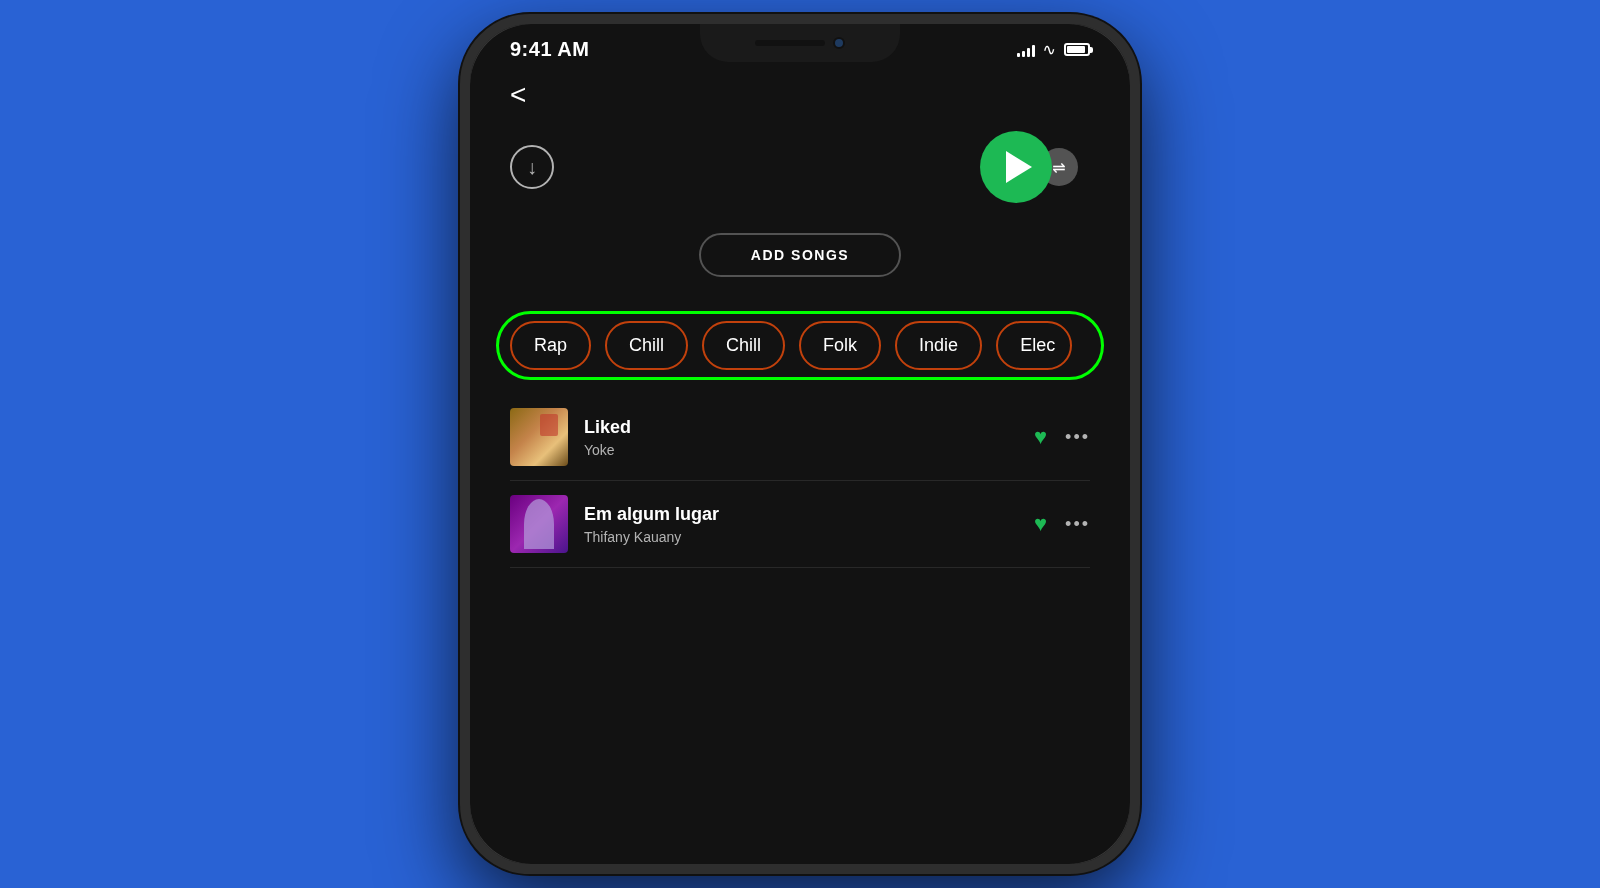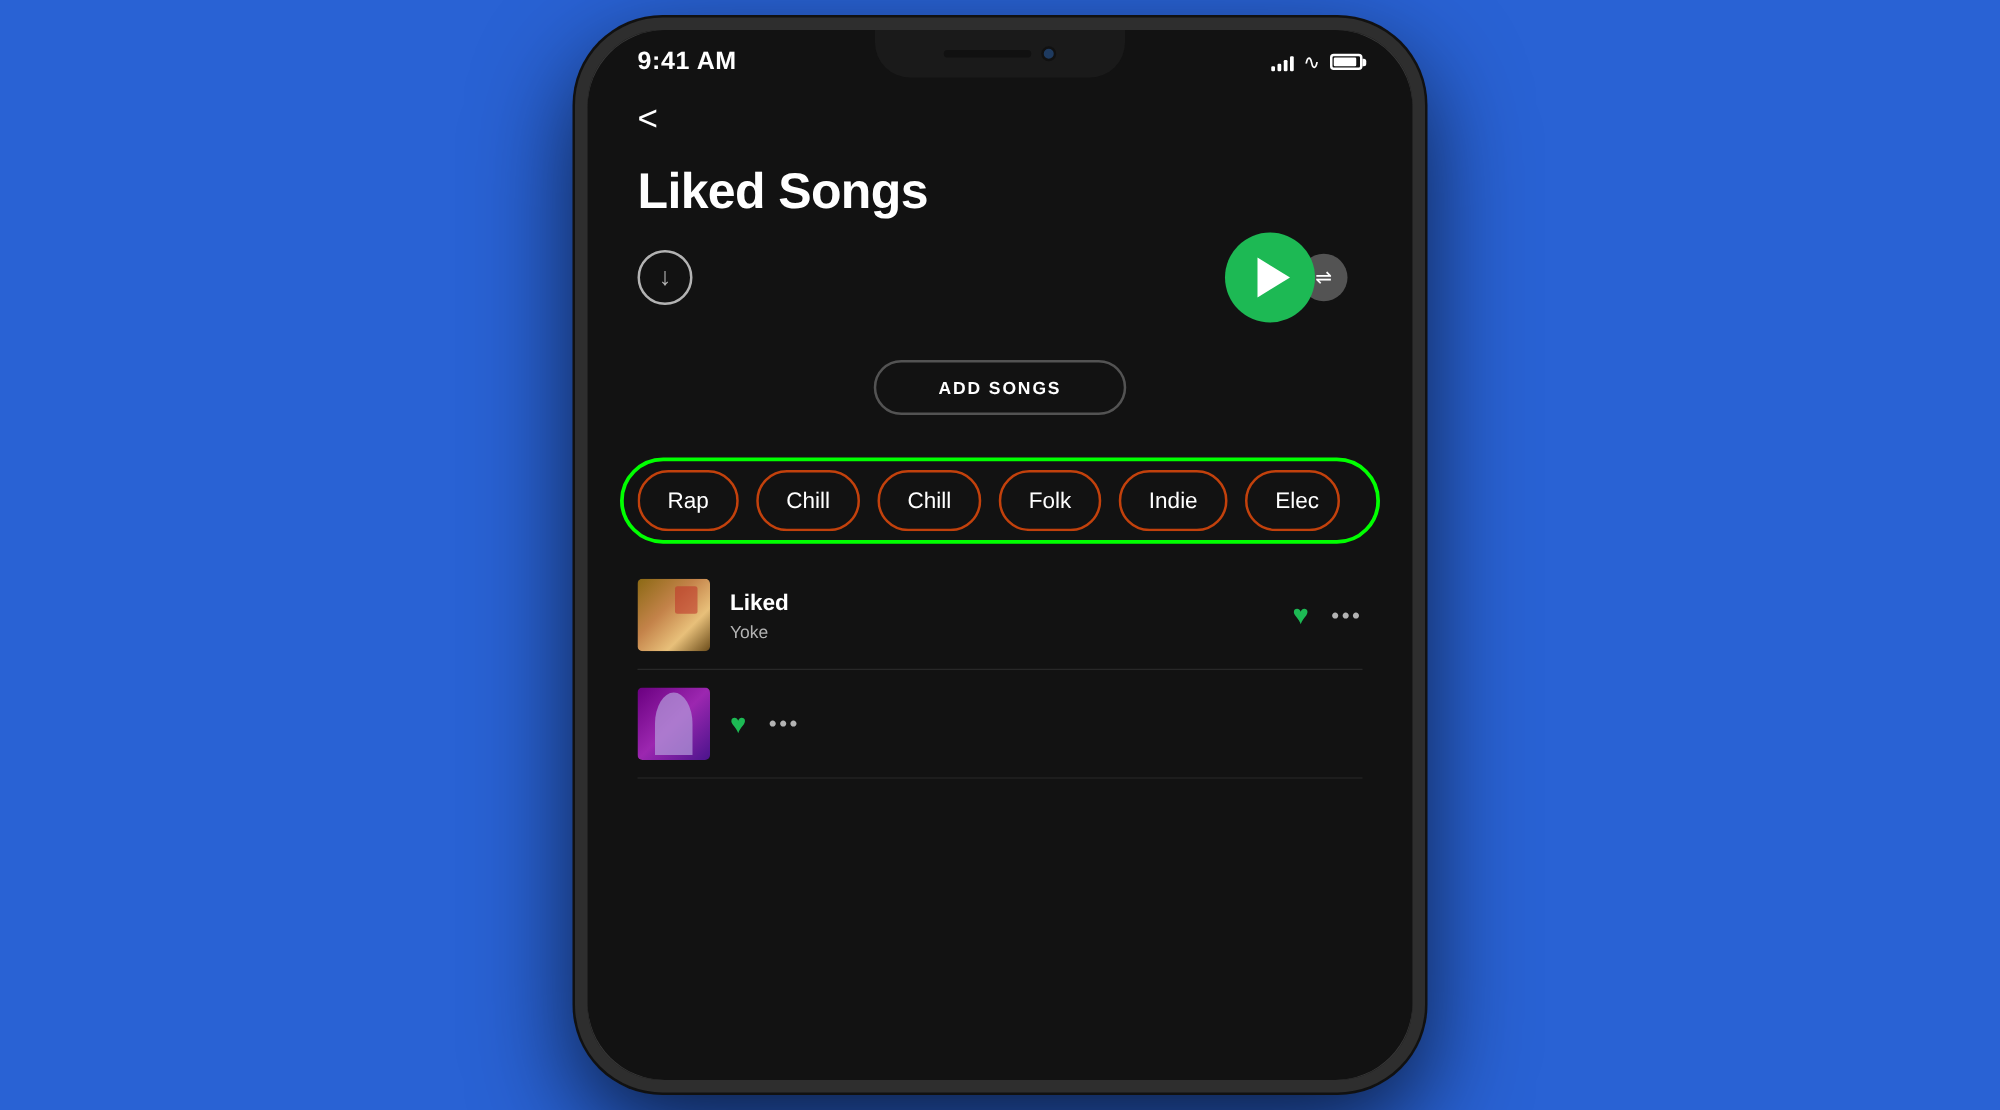--- a/index.html
+++ b/index.html
@@ -454,21 +454,20 @@
               <div class="battery-fill"></div>
             </div>
           </div>
         </div>
       </div>
 
       <div class="app-content">
 
         <span class="back-button">&lt;</span>
 
-        <h1 class="playlist-title">Liked Songs</h1>
 
         <div class="controls-row">
           <div class="download-btn">
             <span>↓</span>
           </div>
           <div class="play-shuffle-group">
             <div class="play-button">
               <div class="play-triangle"></div>
             </div>
             <div class="shuffle-btn">
@@ -506,20 +505,24 @@
               <span class="more-icon">•••</span>
             </div>
           </div>
 
           <div class="song-item">
             <div class="song-thumbnail">
               <div class="thumb-em">
                 <div class="thumb-em-figure"></div>
               </div>
             </div>
+            <div class="song-info">
+              <div class="song-name">Em algum lugar</div>
+              <div class="song-artist">Thifany Kauany</div>
+            </div>
             <div class="song-actions">
               <span class="heart-icon">♥</span>
               <span class="more-icon">•••</span>
             </div>
           </div>
 
         </div>
       </div>
 
     </div>

